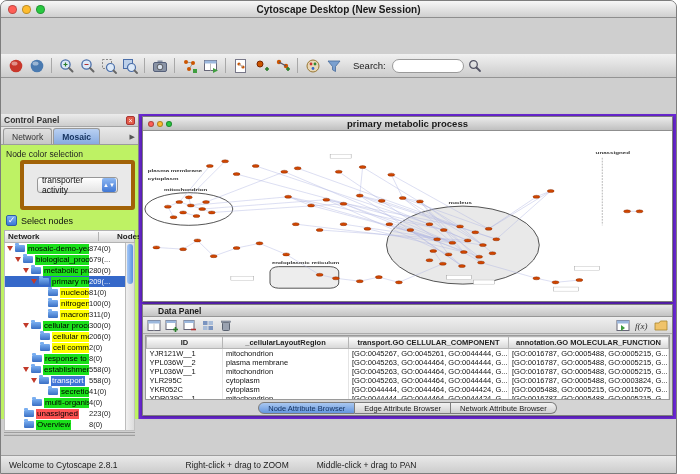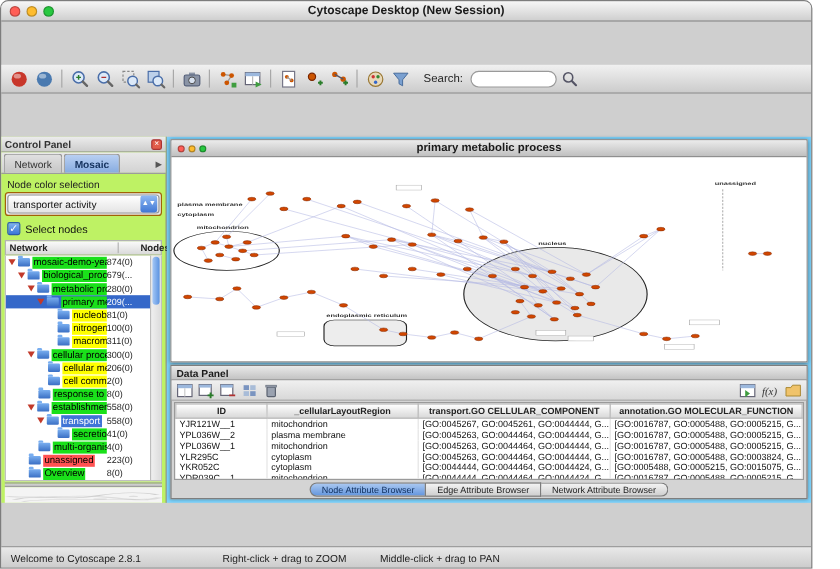--- a/index.html
+++ b/index.html
@@ -29,21 +29,21 @@
   .cp-header{height:13px;background:linear-gradient(#ececec,#cdcdcd);border-bottom:1px solid #a5a5a5;display:flex;align-items:center;padding:0 3px;flex:none;}
   .cp-header .t{font-size:8.5px;font-weight:bold;color:#333;flex:1;}
   .cp-close{width:9px;height:9px;background:#e25c4a;border:1px solid #a33;border-radius:2px;color:#fff;font-size:7px;line-height:7px;text-align:center;}
   .cp-tabs{height:18px;display:flex;align-items:flex-end;background:linear-gradient(#e9e9e9,#d2d2d2);border-bottom:1px solid #9c9c9c;padding:1px 2px 0;flex:none;}
   .cp-tabs-row{display:flex;flex:1;height:16px;}
   .cp-tab{font-size:8.5px;padding:0 8px;display:flex;align-items:center;border:1px solid #999;border-bottom:0;border-radius:3px 3px 0 0;background:linear-gradient(#e0e0e0,#c6c6c6);color:#333;margin-right:1px;}
   .cp-tab.sel{background:linear-gradient(#b9d0f2,#87abe0);font-weight:bold;color:#15325e;}
   .tab-arrow{font-size:7px;color:#555;margin:0 1px 3px 2px;}
   .cp-body{flex:1;display:flex;flex-direction:column;min-height:0;padding:3px 3px 0;}
   .group-label{font-size:8.5px;color:#222;margin:1px 0 1px 2px;}
-  .groupbox{border:1px solid #a16207;border-radius:3px;padding:1px;background:#e9e9e9;flex:none;}
+  .groupbox{border:4px solid #a16207;border-radius:3px;padding:13px;background:#e9e9e9;flex:none;margin-left:16px;}
   .combo{height:16px;display:flex;align-items:center;border:1px solid #979797;border-radius:3px;background:linear-gradient(#ffffff,#e4e4e4);padding-left:4px;font-size:8.5px;color:#111;}
   .combo-btn{margin-left:auto;width:14px;height:14px;flex:none;border-radius:2px;background:linear-gradient(#8fb9f3,#4077d4);color:#fff;font-size:6px;display:flex;align-items:center;justify-content:center;margin-right:1px;}
   .cb-row{display:flex;align-items:center;gap:4px;margin:5px 0 4px 2px;flex:none;}
   .cb{width:11px;height:11px;border-radius:2px;background:linear-gradient(#7fb2f0,#3b78d8);border:1px solid #2c5cab;color:#fff;font-size:9px;line-height:9px;text-align:center;}
   .cb-label{font-size:9px;color:#111;}
   .tree-header{height:13px;display:flex;align-items:center;background:linear-gradient(#fbfbfb,#d9d9d9);border:1px solid #b3b3b3;font-size:8px;font-weight:bold;color:#222;flex:none;}
   .tree-header .h1{flex:1;padding-left:3px;}
   .tree-header .h2{width:36px;border-left:1px solid #b3b3b3;padding-left:18px;}
   .tree-body{display:flex;flex:none;border:1px solid #c0c0c0;border-top:0;background:#fff;}
   .tree-rows{flex:1;min-width:0;overflow:hidden;}
@@ -53,30 +53,30 @@
   .tri.none{border:0;width:7px;height:1px;}
   .folder{flex:none;width:10px;height:7px;background:linear-gradient(#79aef0,#3a6fc4);border-radius:1px;position:relative;margin-right:2px;}
   .folder:before{content:"";position:absolute;top:-2px;left:0;width:4px;height:2px;background:#79aef0;border-radius:1px 1px 0 0;}
   .chip{font-size:8px;line-height:10px;padding:0 1px;color:#000;overflow:hidden;min-width:0;flex:0 1 auto;}
   .count{margin-left:auto;width:36px;flex:none;font-size:7.5px;color:#222;overflow:hidden;}
   .tree-scroll{width:9px;flex:none;background:linear-gradient(90deg,#f0f0f0,#dcdcdc);border-left:1px solid #bdbdbd;position:relative;}
   .thumbv{position:absolute;top:1px;left:1px;width:6px;height:40px;border-radius:3px;background:linear-gradient(90deg,#a5c8f6,#5a92e0);}
   .splitter{height:4px;background:linear-gradient(#d6d6d6,#bdbdbd);border-top:1px solid #9e9e9e;border-bottom:1px solid #9e9e9e;flex:none;margin-top:1px;}
   .overview-thumb{flex:1;min-height:0;background:#f4f4f4;overflow:hidden;}
   
-  .main-area{flex:1;display:flex;flex-direction:column;background:#7dd3fc;min-width:0;min-height:0;}
+  .main-area{flex:1;display:flex;flex-direction:column;background:#6d28d9;min-width:0;min-height:0;}
   .net-frame{flex:1;margin:2px 3px;border:1px solid #7e7e7e;box-shadow:0 1px 4px rgba(0,0,0,.45);background:#fff;display:flex;flex-direction:column;min-height:0;}
   .frame-titlebar{height:14px;background:linear-gradient(#ebebeb,#c0c0c0);border-bottom:1px solid #8f8f8f;display:flex;align-items:center;position:relative;flex:none;}
   .fdots{display:flex;gap:3px;margin-left:5px;}
   .fdot{width:6px;height:6px;border-radius:50%;border:1px solid rgba(0,0,0,.3);}
   .frame-title{position:absolute;left:0;right:0;text-align:center;font-size:9.5px;font-weight:bold;color:#1a1a1a;}
   #graph-svg{flex:1;width:100%;min-height:0;background:#fff;}
   
   .data-panel{height:112px;flex:none;margin:0 3px 3px;border:1px solid #7e7e7e;background:#d4d4d4;display:flex;flex-direction:column;box-shadow:0 1px 3px rgba(0,0,0,.35);}
-  .dp-titlebar{height:12px;background:linear-gradient(#e9e9e9,#c3c3c3);border-bottom:1px solid #979797;display:flex;align-items:center;padding-left:4px;font-size:8.5px;font-weight:bold;color:#1a1a1a;flex:none;}
+  .dp-titlebar{height:12px;background:linear-gradient(#e9e9e9,#c3c3c3);border-bottom:1px solid #979797;display:flex;align-items:center;padding-left:15px;font-size:8.5px;font-weight:bold;color:#1a1a1a;flex:none;}
   .dp-toolbar{height:17px;background:linear-gradient(#f0f0f0,#d8d8d8);border-bottom:1px solid #ababab;display:flex;align-items:center;gap:2px;padding:0 3px;flex:none;}
   .dp-sp{margin-left:auto;}
   .dp-table-wrap{flex:1;margin:1px 2px;background:#fff;border:1px solid #9a9a9a;overflow:hidden;min-height:0;}
   table{width:100%;border-collapse:collapse;table-layout:fixed;}
   th{background:linear-gradient(#fdfdfd,#d7d7d7);border:1px solid #b5b5b5;font-size:7.5px;font-weight:bold;height:12px;padding:0 2px;overflow:hidden;white-space:nowrap;color:#222;}
   th:nth-child(1){width:76px;text-align:center;} th:nth-child(2){width:126px;}
   td{font-size:7.5px;height:9px;padding:0 3px;border-right:1px solid #e4e4e4;white-space:nowrap;overflow:hidden;color:#111;}
   td.cid{font-weight:normal;}
   .dp-tabs{height:14px;display:flex;justify-content:center;align-items:center;flex:none;}
   .seg{height:12px;display:flex;align-items:center;padding:0 9px;font-size:7.5px;border:1px solid #7c7c7c;border-left:0;background:linear-gradient(#f3f3f3,#cfcfcf);color:#222;}

